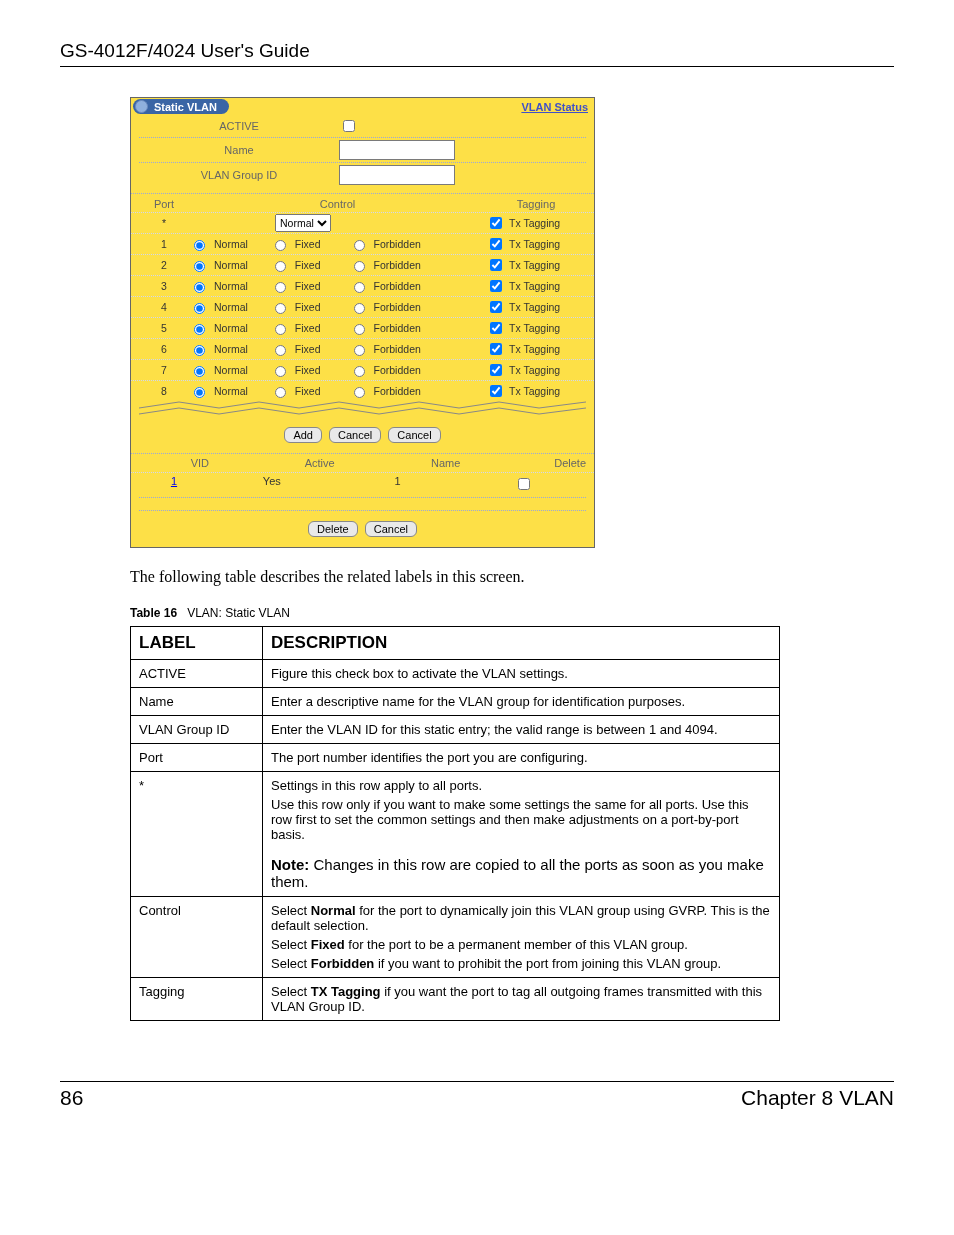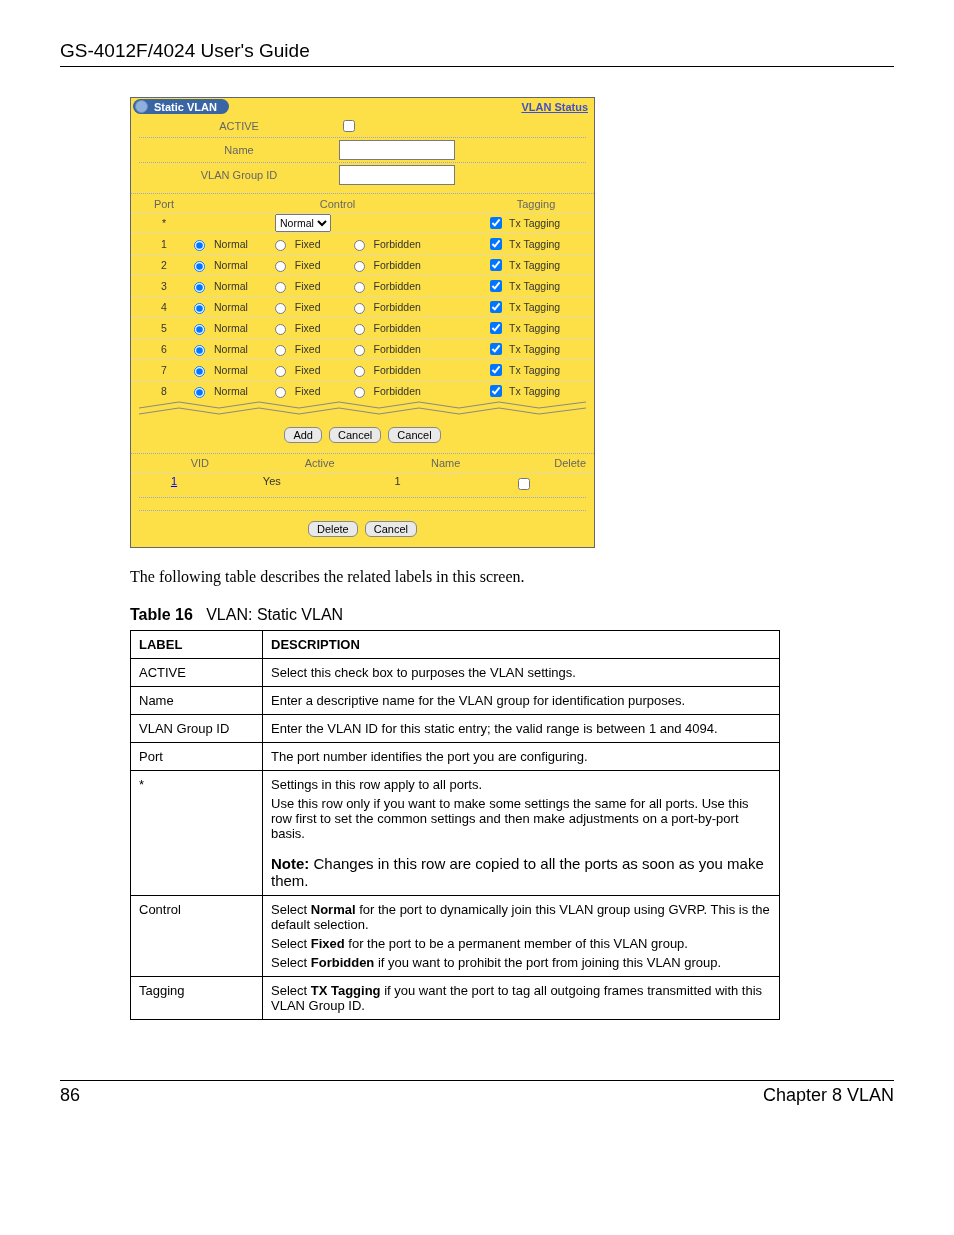--- a/index.html
+++ b/index.html
@@ -159,52 +159,52 @@
   .vlan-list-row > div { flex: 1; text-align: center; }
   .vlan-list-row .c-vid { flex: 0 0 70px; color: #2040b0; text-decoration: underline; }
 
   
   .body-text {
     font-family: "Times New Roman", serif;
     font-size: 16px;
     margin: 20px 0 20px 70px;
   }
   .tbl-caption {
-    font-size: 16px;
+    font-size: 12px;
     margin: 15px 0 6px 70px;
   }
   table.desc {
     border-collapse: collapse;
     width: 650px;
     margin-left: 70px;
     font-size: 13px;
   }
   table.desc th, table.desc td {
     border: 1px solid #000;
     padding: 6px 8px;
     vertical-align: top;
     text-align: left;
   }
   table.desc th {
     font-weight: bold;
-    font-size: 13px;
+    font-size: 17px;
   }
   .note-line {
     font-size: 15px;
     margin-top: 14px;
   }
   .note-line b { font-weight: bold; }
 
   .footer {
     display: flex;
     justify-content: space-between;
     border-top: 1px solid #000;
     margin-top: 60px;
     padding-top: 4px;
-    font-size: 18px;
+    font-size: 21px;
   }
 </style>
 </head>
 <body>
 <div class="page">
 
 <div class="header-bar">
   <span>GS-4012F/4024 User's Guide</span>
 </div>
 
@@ -433,21 +433,21 @@
 </div>
 
 <table class="desc">
   <tbody>
         <tr>
     <th style="width:115px;">LABEL</th>
     <th>DESCRIPTION</th>
   </tr>
   <tr>
     <td>ACTIVE</td>
-    <td>Select this check box to purposes the VLAN settings.</td>
+    <td>Figure this check box to activate the VLAN settings.</td>
   </tr>
   <tr>
     <td>Name</td>
     <td>Enter a descriptive name for the VLAN group for identification purposes.</td>
   </tr>
   <tr>
     <td>VLAN Group ID</td>
     <td>Enter the VLAN ID for this static entry; the valid range is between 1 and 4094.</td>
   </tr>
   <tr>

